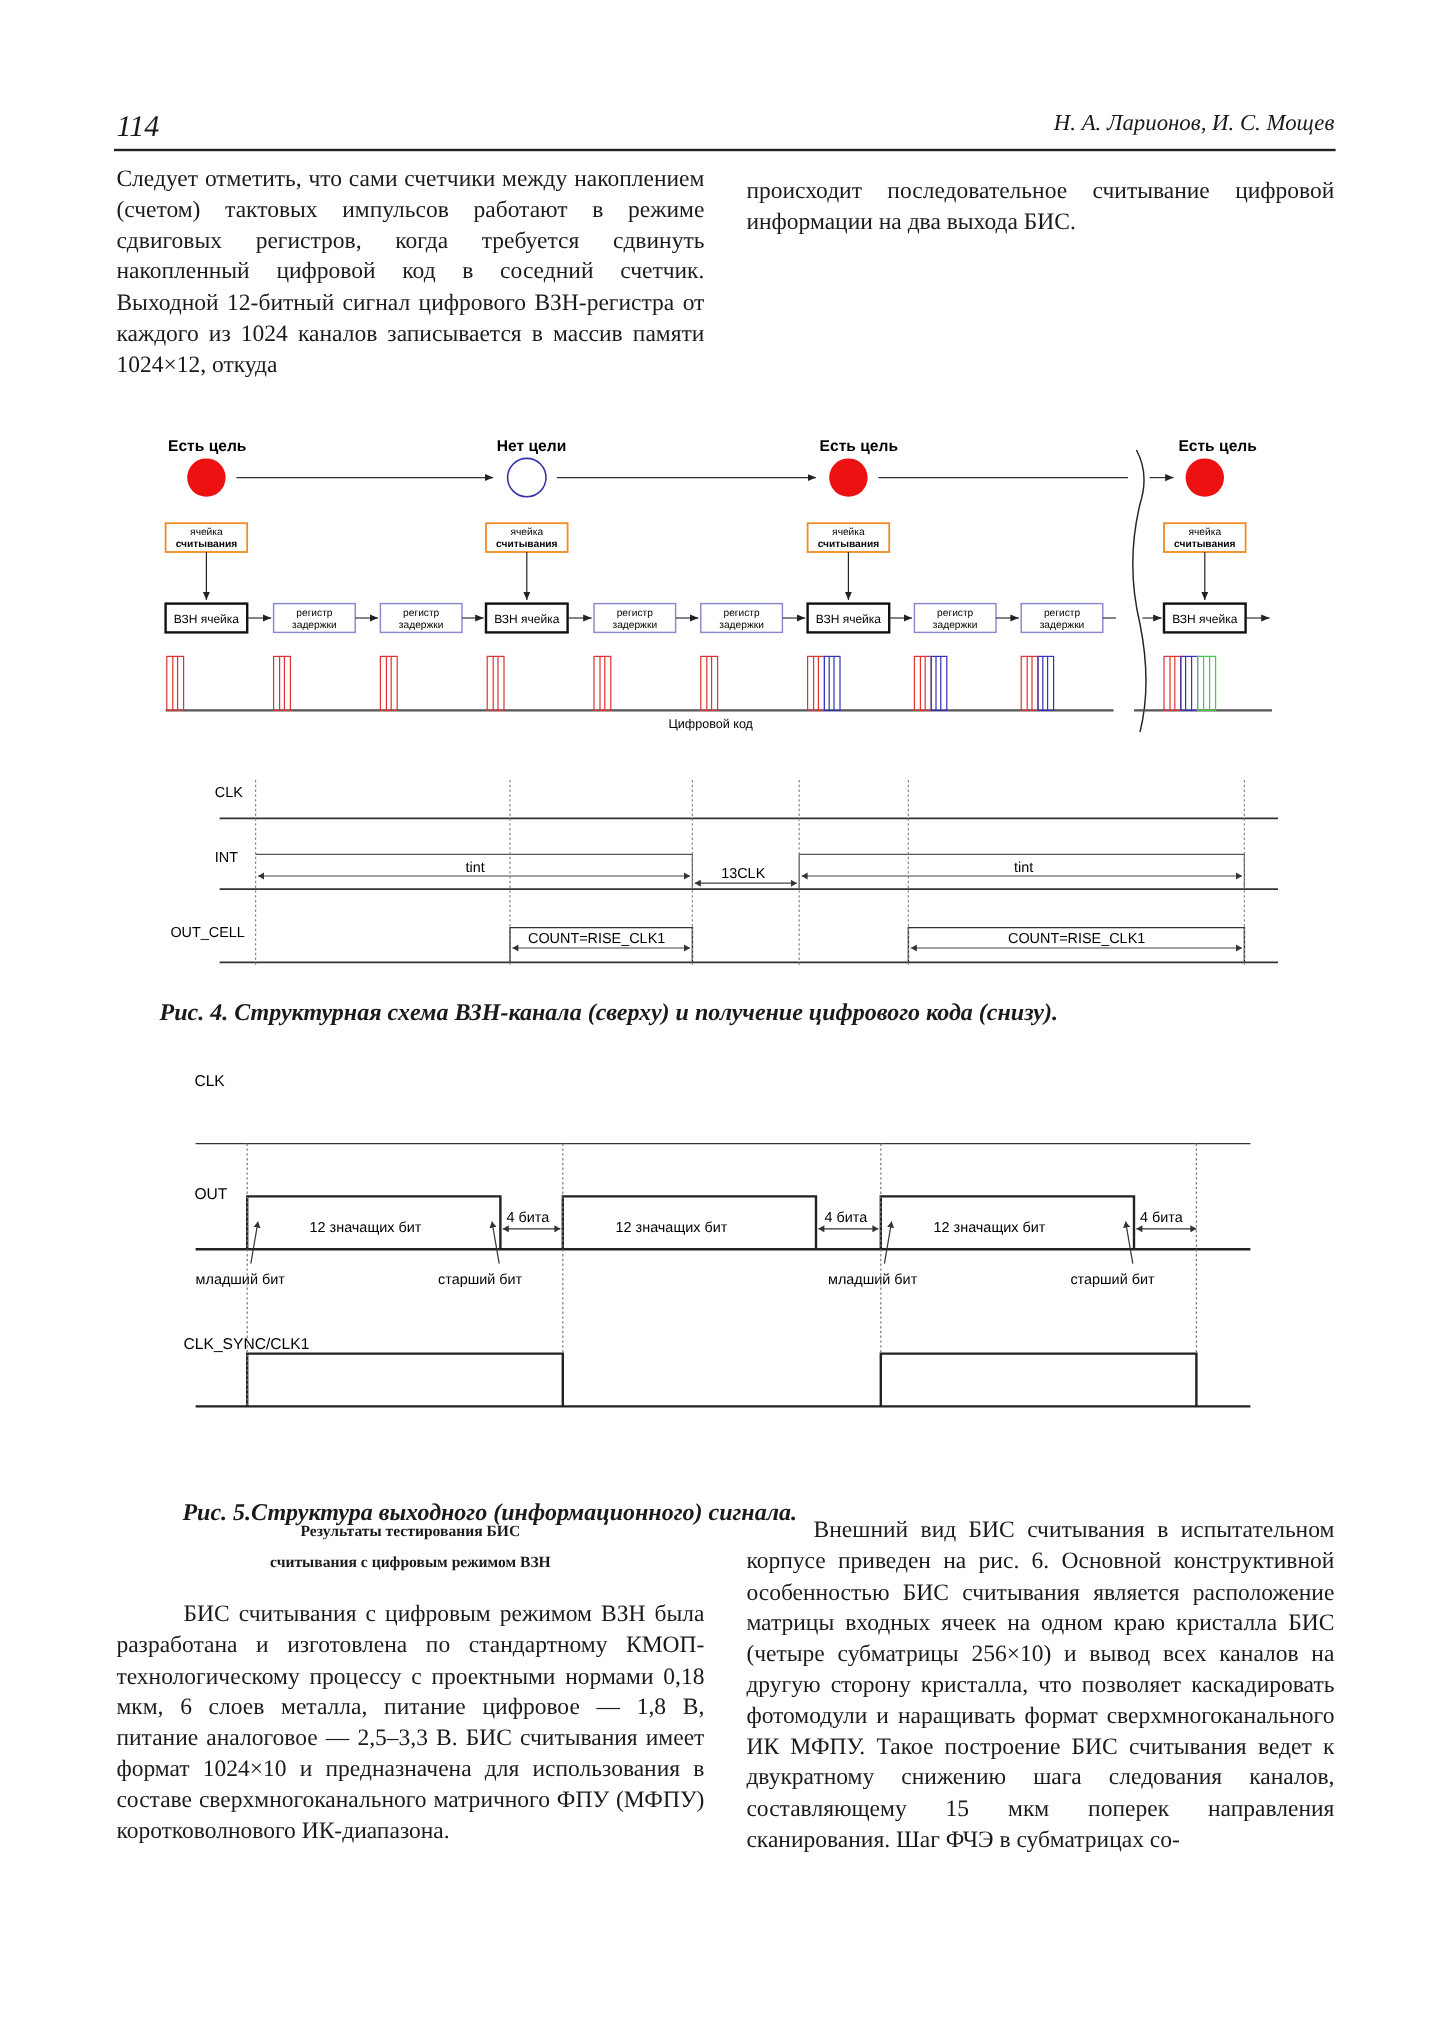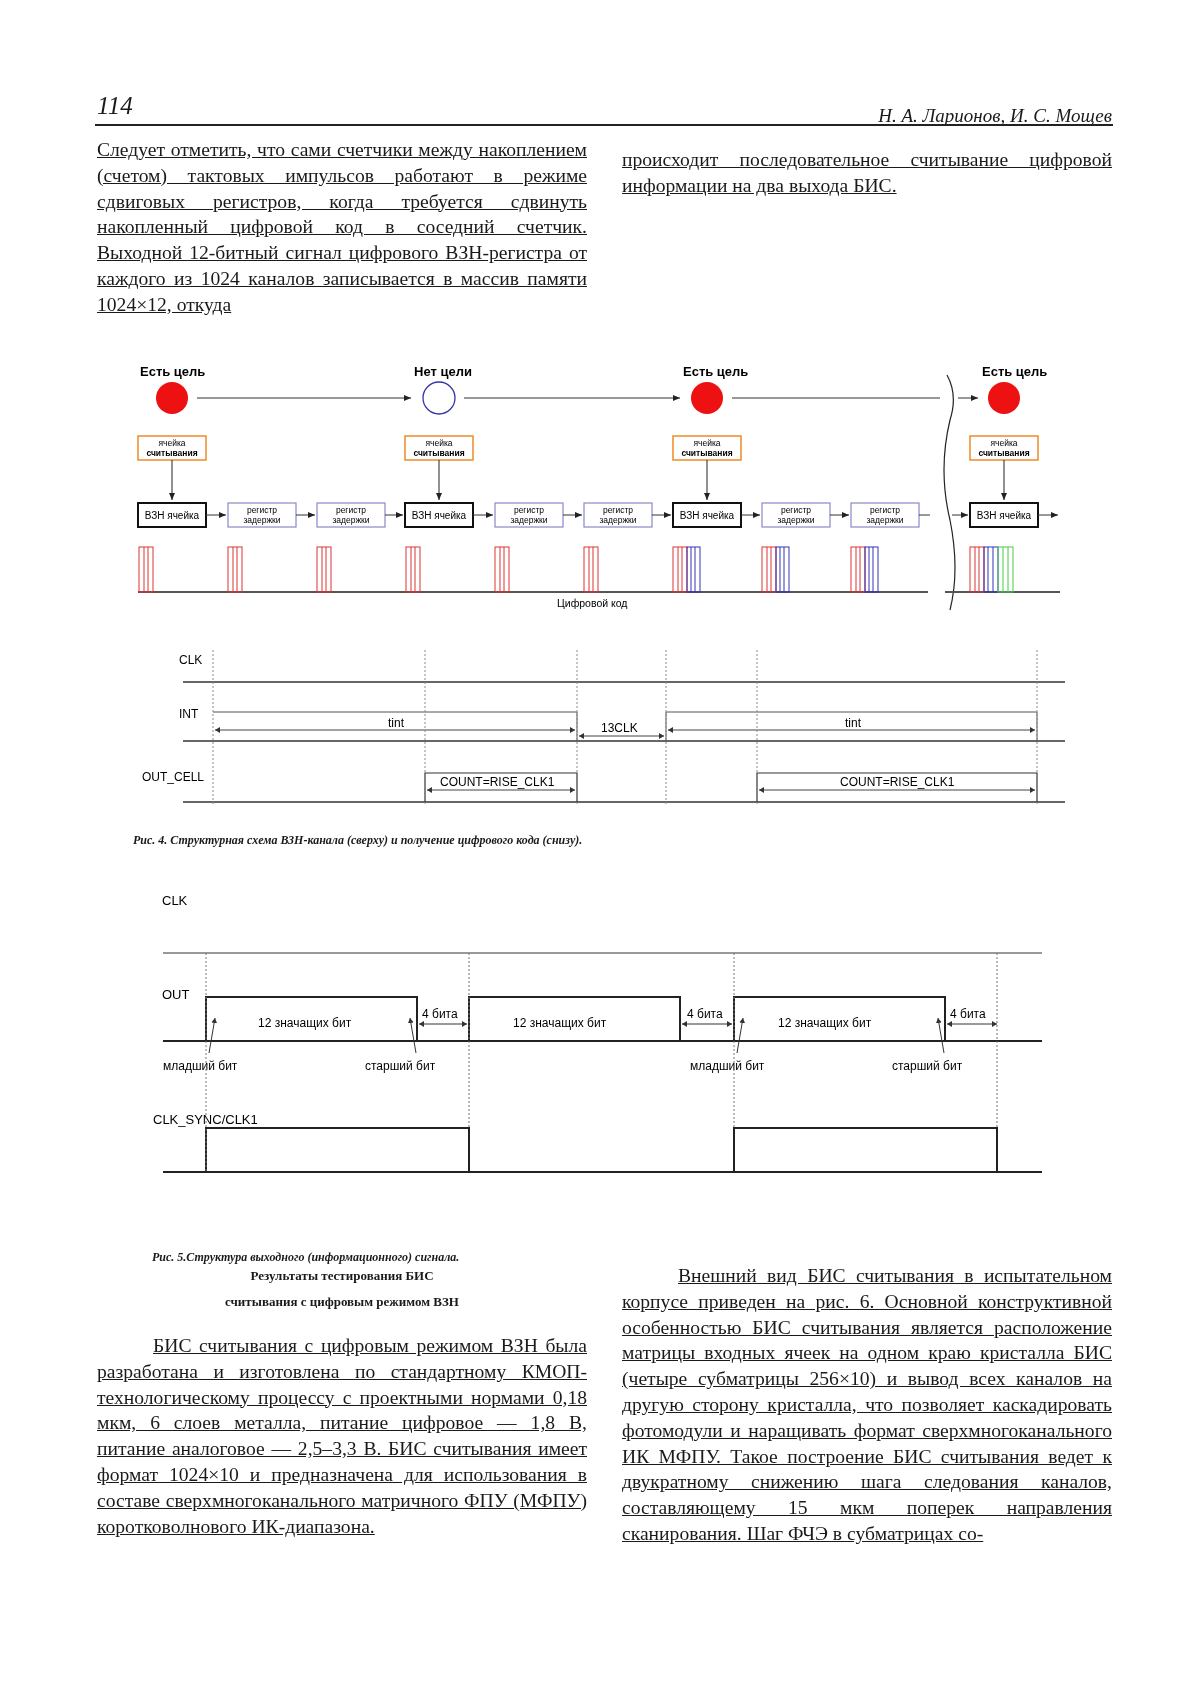--- a/index.html
+++ b/index.html
@@ -1,35 +1,35 @@
 <!DOCTYPE html>
 <html><head>
 <meta charset="utf-8">
 <style>
   html, body { margin: 0; padding: 0; background: #ffffff; }
   body { width: 1200px; height: 1698px; position: relative; overflow: hidden;
          font-family: "Liberation Serif", serif; color: #1a1a1a; }
   .header { position: absolute; top: 92px; left: 97px; width: 1015px; height: 30px; }
   .header .pnum { position: absolute; left: 0; top: 0; font-style: italic; font-size: 25px; }
-  .header .authors { position: absolute; right: 0; top: 13px; font-style: italic; font-size: 19px; }
+  .header .authors { position: absolute; right: 0; top: 0; font-style: italic; font-size: 19px; }
   .header-rule { position: absolute; top: 124px; left: 95px; width: 1018px; height: 2px; background: #222; }
 
   .col { position: absolute; font-size: 19.6px; line-height: 25.8px; text-align: justify; }
-  .col p { margin: 0; text-decoration: underline; }
+  .col p { margin: 0; }
   .col .indent { text-indent: 56px; }
   .col-left-top { left: 97px; top: 137px; width: 490px; }
   .col-right-top { left: 622px; top: 137px; width: 490px; margin-top: 10px; }
   .col-left-bot { left: 97px; top: 1263px; width: 490px; }
   .col-right-bot { left: 622px; top: 1263px; width: 490px; }
   .sec-title { font-weight: bold; text-align: center; font-size: 13px; line-height: 26px; margin: 0 0 18px 0; }
 
   .fig { position: absolute; }
   .fig text { font-family: "Liberation Sans", sans-serif; }
   .caption { position: absolute; font-family: "Liberation Serif", serif; font-style: italic;
-             font-weight: bold; font-size: 12px; }
+             font-weight: bold; font-size: 20px; }
 </style>
 </head>
 <body>
 
 <div class="header">
   <span class="pnum">114</span>
   <span class="authors">Н. А. Ларионов, И. С. Мощев</span>
 </div>
 <div class="header-rule"></div>
 

